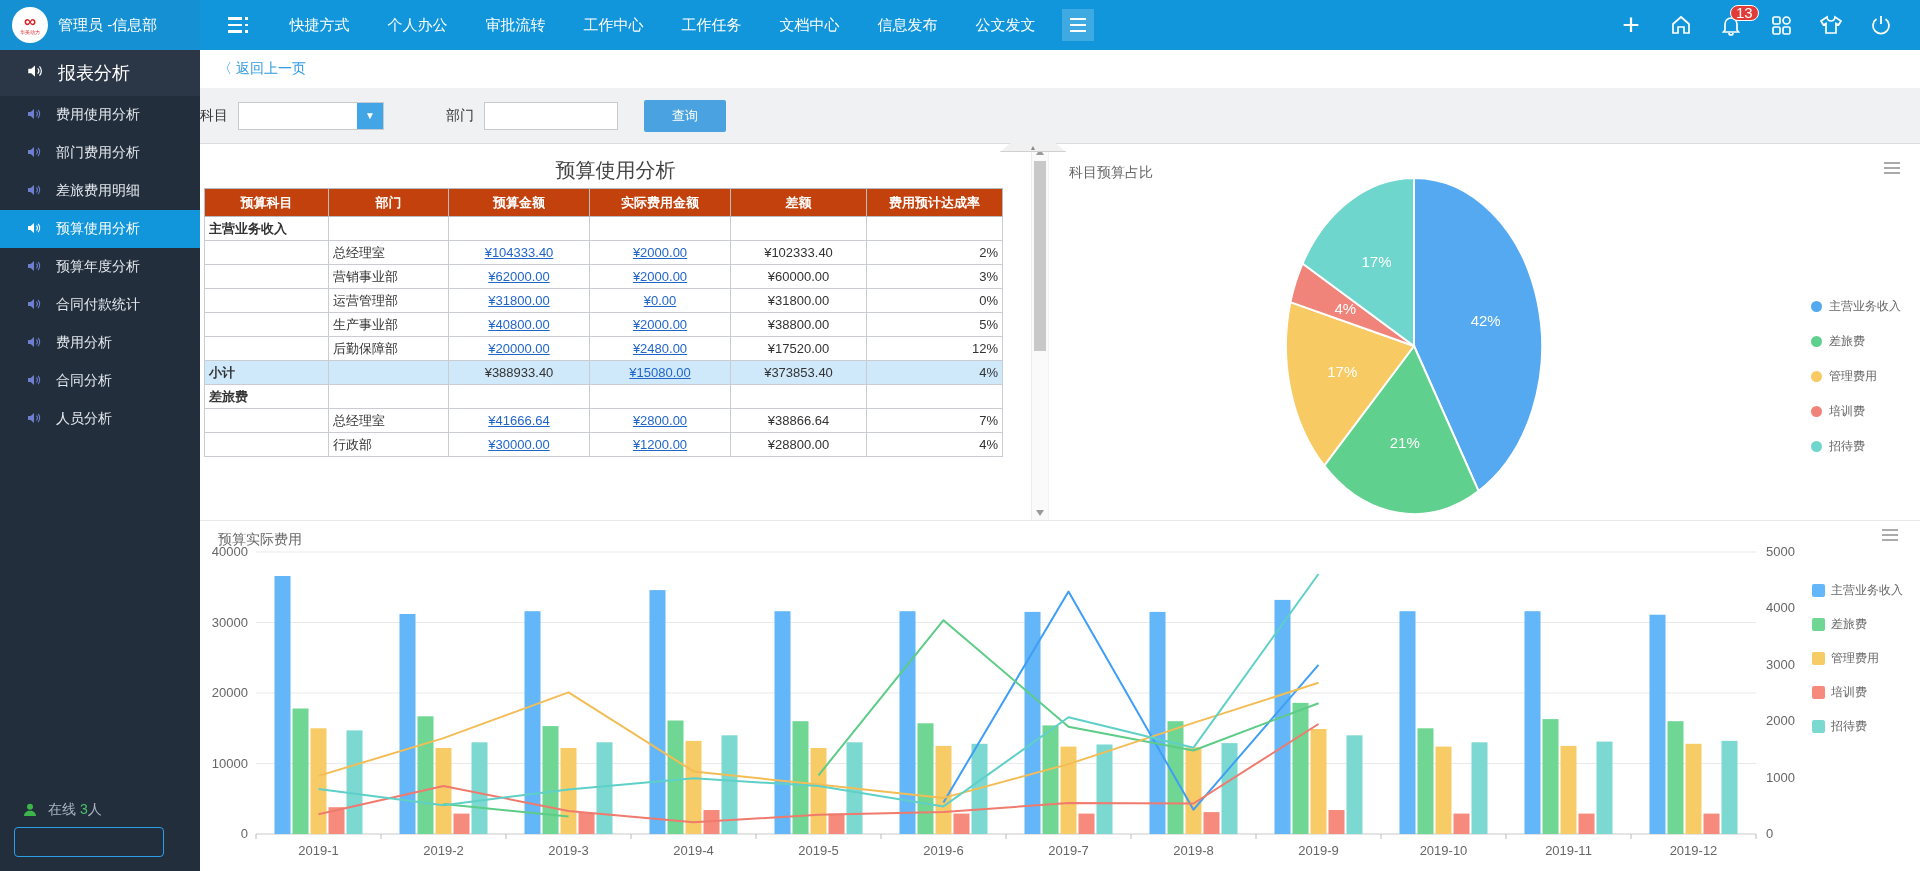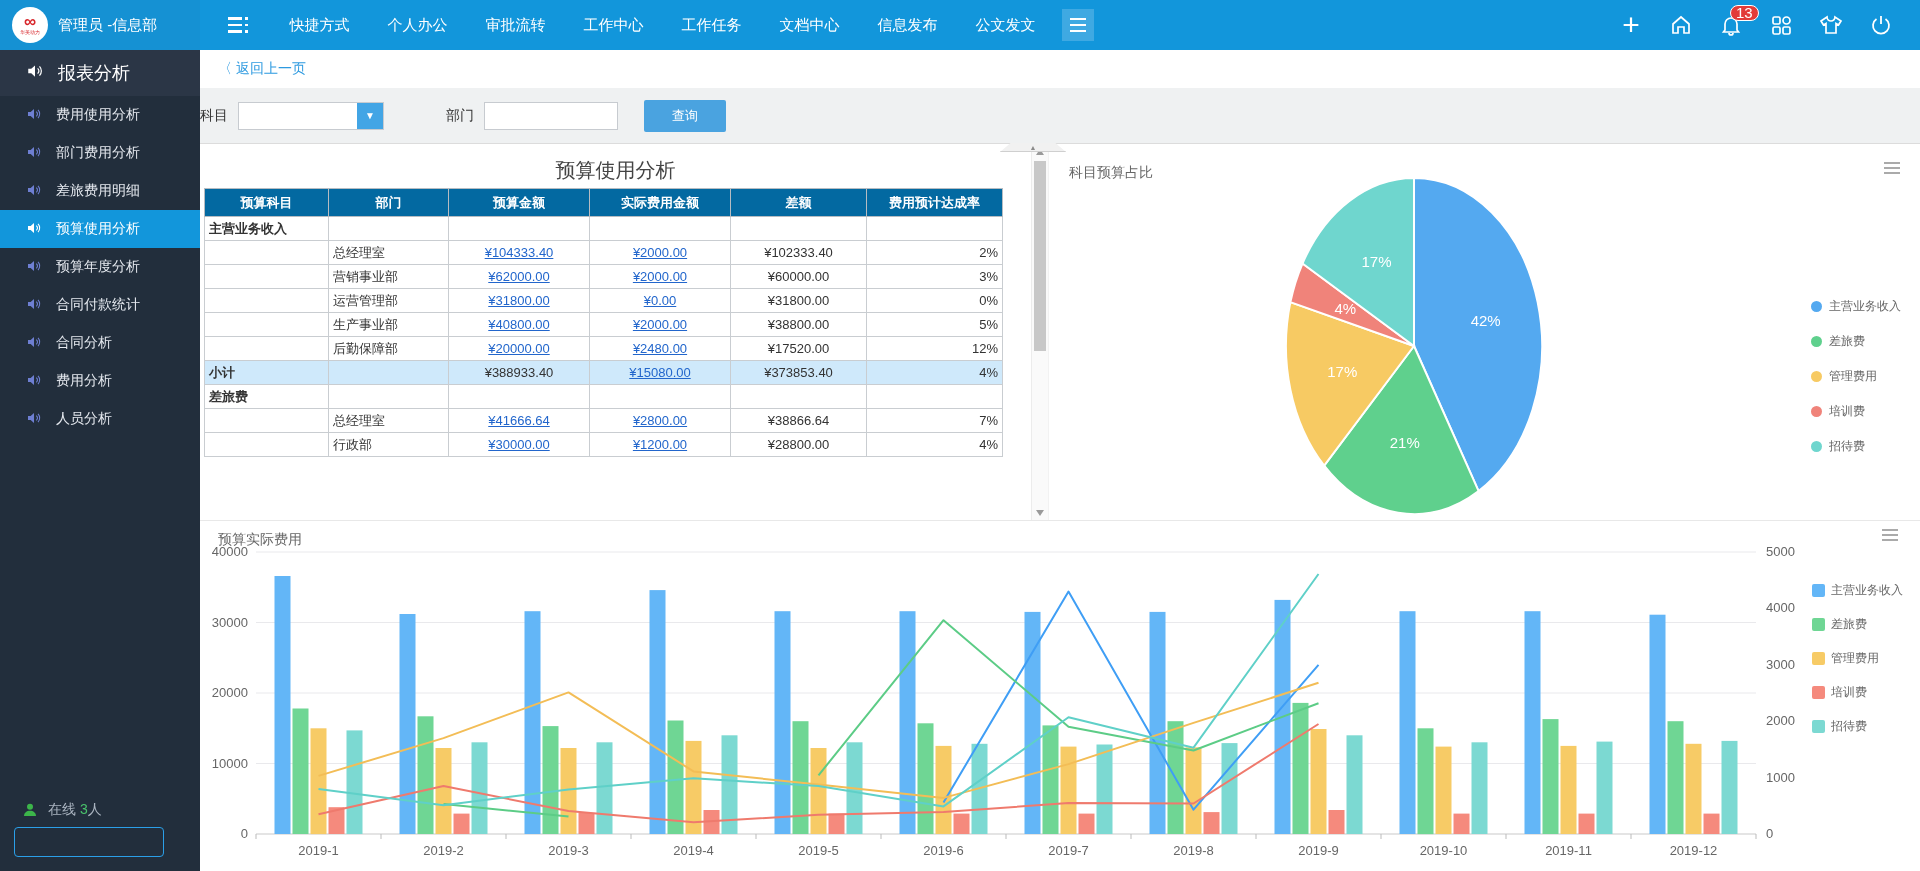--- a/index.html
+++ b/index.html
@@ -53,21 +53,21 @@
   .ftext { width:134px; height:28px; border:1px solid #c7cbd0; background:#fff; outline:none; padding:0 6px; font-size:13px; }
   .fbtn { margin-left:26px; width:82px; height:32px; background:#4aa3e0; color:#fff; border:none; font-size:13px; border-radius:2px; cursor:pointer; }
 
   .content { position:relative; width:1720px; height:728px; border-top:1px solid #dcdcdc; }
   .handle { position:absolute; left:800px; top:-1px; width:66px; height:9px; background:#f1f1f1; border:1px solid #cfcfcf; border-top:none; clip-path:polygon(16% 0,84% 0,100% 100%,0 100%); display:flex; align-items:center; justify-content:center; color:#8a8a8a; font-size:7px; line-height:7px; cursor:pointer; z-index:5; }
 
   .toprow { position:relative; width:1720px; height:377px; border-bottom:1px solid #e8e8e8; overflow:hidden; }
   .table-panel { position:absolute; left:0; top:0; width:831px; height:377px; overflow:hidden; }
   .tbl-title { text-align:center; font-size:20px; color:#444; padding-top:13px; height:44px; }
   table.budget { border-collapse:collapse; margin-left:4px; width:798px; table-layout:fixed; font-size:13px; color:#333; }
-  table.budget th { background:#0369a1; color:#fff; font-weight:bold; height:28px; border:1px solid #b6bcc2; font-size:13px; }
+  table.budget th { background:#c2410c; color:#fff; font-weight:bold; height:28px; border:1px solid #b6bcc2; font-size:13px; }
   table.budget td { border:1px solid #c9cdd1; height:24px; padding:0 4px; white-space:nowrap; overflow:hidden; }
   td.c-subject { font-weight:bold; padding-left:5px; }
   td.c-dept { padding-left:8px; }
   td.c-budget, td.c-actual { text-align:center; }
   td.c-diff { padding-left:12px;text-align:center; }
   td.c-rate { text-align:right; padding-right:10px; }
   tr.subtotal td { background:#cfe9fb; }
   a.amt { color:#2266cc; text-decoration:underline; }
 
   .vscroll { position:absolute; left:831px; top:0; width:17px; height:377px; background:#fafafa; border-left:1px solid #ececec; }
@@ -219,28 +219,28 @@
             <path d="M3 9v6h4l5 4.5v-15L7 9H3z" fill="currentColor"></path>
             <path d="M15.5 8.5a5 5 0 010 7M18 5.8a9 9 0 010 12.4" stroke="currentColor" stroke-width="1.6" fill="none"></path>
           </svg></span>
         <span>合同付款统计</span>
       </div>
       <div class="side-item">
         <span class="sic"><svg width="16" height="16" viewBox="0 0 24 24">
             <path d="M3 9v6h4l5 4.5v-15L7 9H3z" fill="currentColor"></path>
             <path d="M15.5 8.5a5 5 0 010 7M18 5.8a9 9 0 010 12.4" stroke="currentColor" stroke-width="1.6" fill="none"></path>
           </svg></span>
+        <span>费用分析</span>
+      </div>
+      <div class="side-item">
+        <span class="sic"><svg width="16" height="16" viewBox="0 0 24 24">
+            <path d="M3 9v6h4l5 4.5v-15L7 9H3z" fill="currentColor"></path>
+            <path d="M15.5 8.5a5 5 0 010 7M18 5.8a9 9 0 010 12.4" stroke="currentColor" stroke-width="1.6" fill="none"></path>
+          </svg></span>
         <span>合同分析</span>
-      </div>
-      <div class="side-item">
-        <span class="sic"><svg width="16" height="16" viewBox="0 0 24 24">
-            <path d="M3 9v6h4l5 4.5v-15L7 9H3z" fill="currentColor"></path>
-            <path d="M15.5 8.5a5 5 0 010 7M18 5.8a9 9 0 010 12.4" stroke="currentColor" stroke-width="1.6" fill="none"></path>
-          </svg></span>
-        <span>费用分析</span>
       </div>
       <div class="side-item">
         <span class="sic"><svg width="16" height="16" viewBox="0 0 24 24">
             <path d="M3 9v6h4l5 4.5v-15L7 9H3z" fill="currentColor"></path>
             <path d="M15.5 8.5a5 5 0 010 7M18 5.8a9 9 0 010 12.4" stroke="currentColor" stroke-width="1.6" fill="none"></path>
           </svg></span>
         <span>人员分析</span>
       </div>
     </div>
   <div class="online">

